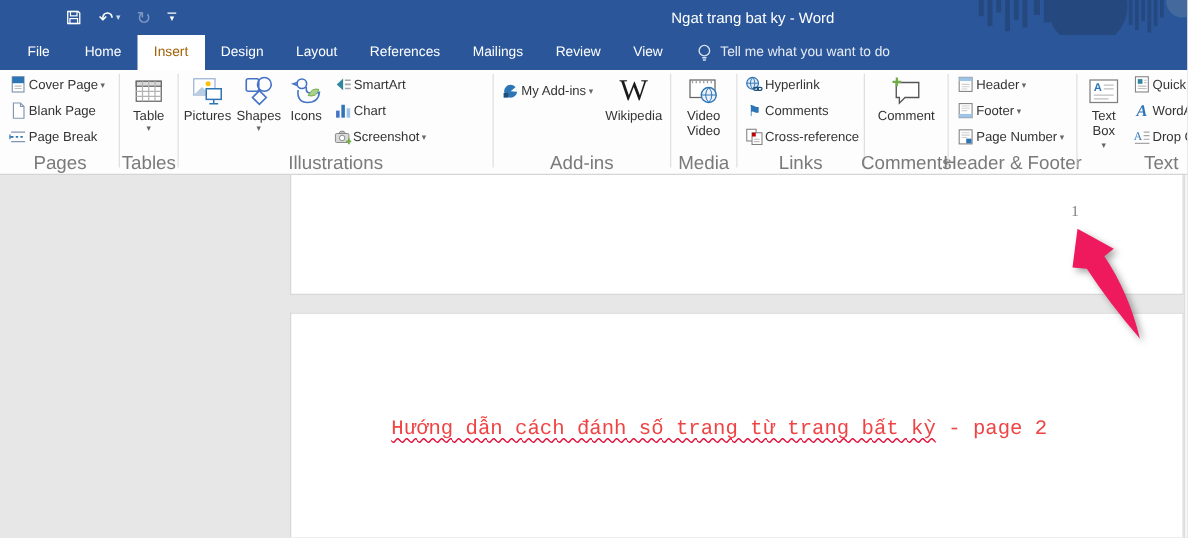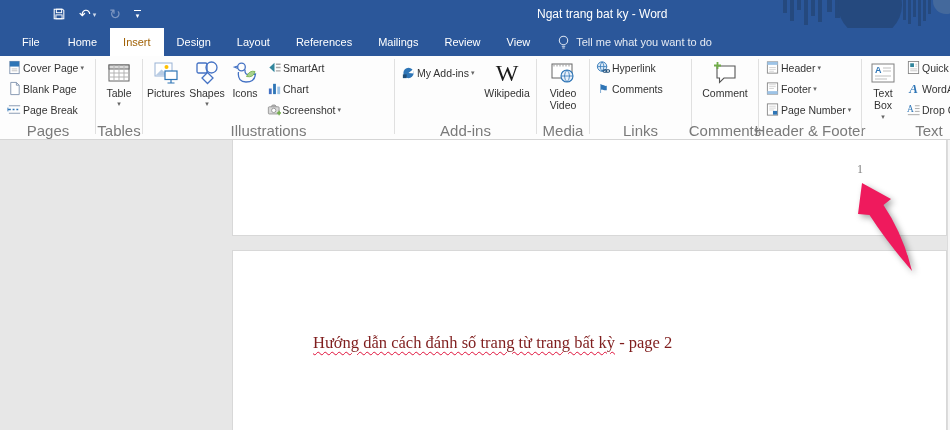--- a/index.html
+++ b/index.html
@@ -44,21 +44,21 @@
 
   svg { display:block; }
   .wiki-w { font-family:"Liberation Serif", serif; font-size:24px; line-height:26px; color:#1a1a1a; font-weight:400; }
 
   
   .docarea { position:absolute; top:140px; left:0; width:950px; height:290px; background:#E7E7E7; z-index:1; }
   .page { position:absolute; left:232px; width:715px; background:#fff; border:1px solid #D8D8D8; }
   .page1 { top:0; height:96px; border-top:none; }
   .page2 { top:110px; height:181px; border-bottom:none; }
   .pagenum { position:absolute; left:624px; top:22px; font-family:"Liberation Serif", serif; font-size:12px; color:#808080; }
-  .docline { position:absolute; left:80px; top:82px; font-family:Liberation Serif, serif; font-size:16.5px; color:#7f1d1d; white-space:nowrap; }
+  .docline { position:absolute; left:80px; top:82px; font-family:Liberation Mono, monospace; font-size:16.5px; color:#ef4444; white-space:nowrap; }
   .sq { text-decoration-line:underline; text-decoration-style:wavy; text-decoration-color:#E0103A; text-decoration-thickness:1px; text-underline-offset:3px; }
   .scrollstrip { position:absolute; right:0; top:0; width:3px; height:290px; background:#F6F6F6; border-left:1px solid #DCDCDC; }
   .arrow-svg { position:absolute; left:0; top:0; pointer-events:none; }
   .arrow-path { fill:#EF1A5D; filter:drop-shadow(3px 3px 3px rgba(0,0,0,0.35)); }
 </style>
 </head>
 <body>
 
 <div class="app">
 
@@ -295,20 +295,29 @@
             <path d="M1.5 7 h10 M6.5 2 a7.5 7.5 0 0 1 0 10 M6.5 2 a7.5 7.5 0 0 0 0 10" fill="none" stroke="#2E75B6" stroke-width="0.8"></path>
             <rect x="7.5" y="10.5" width="4" height="2.6" rx="1.3" fill="none" stroke="#1F4E79" stroke-width="1.1"></rect>
             <rect x="10.5" y="10.5" width="4" height="2.6" rx="1.3" fill="none" stroke="#1F4E79" stroke-width="1.1"></rect>
           </svg>
           <span>Hyperlink</span>
         </div>
         <div class="srow">
           <span style="font-size:12px;color:#2E75B6;width:15px;text-align:center">⚑</span>
           <span>Comments</span>
         </div>
+        <div class="srow">
+          <svg width="15" height="15" viewBox="0 0 16 16">
+            <rect x="1.5" y="1.5" width="8" height="10" fill="#fff" stroke="#808080" stroke-width="0.9"></rect>
+            <rect x="6" y="4.5" width="8.5" height="10" fill="#fff" stroke="#808080" stroke-width="0.9"></rect>
+            <rect x="6" y="4.5" width="3.2" height="3.2" fill="#C00000"></rect>
+            <path d="M7.5 10 h5 M7.5 12 h5" stroke="#BFBFBF" stroke-width="1"></path>
+          </svg>
+          <span>Cross-reference</span>
+        </div>
       </div>
       <div class="g-label">Links</div>
     </div>
     <div class="gdiv"></div>
 
     <div class="group" style="width:62px">
       <div class="g-body" style="justify-content:center;width:100%">
         <div class="bigbtn" style="width:60px">
           <span class="iconbox">
             <svg width="28" height="26" viewBox="0 0 28 26">

